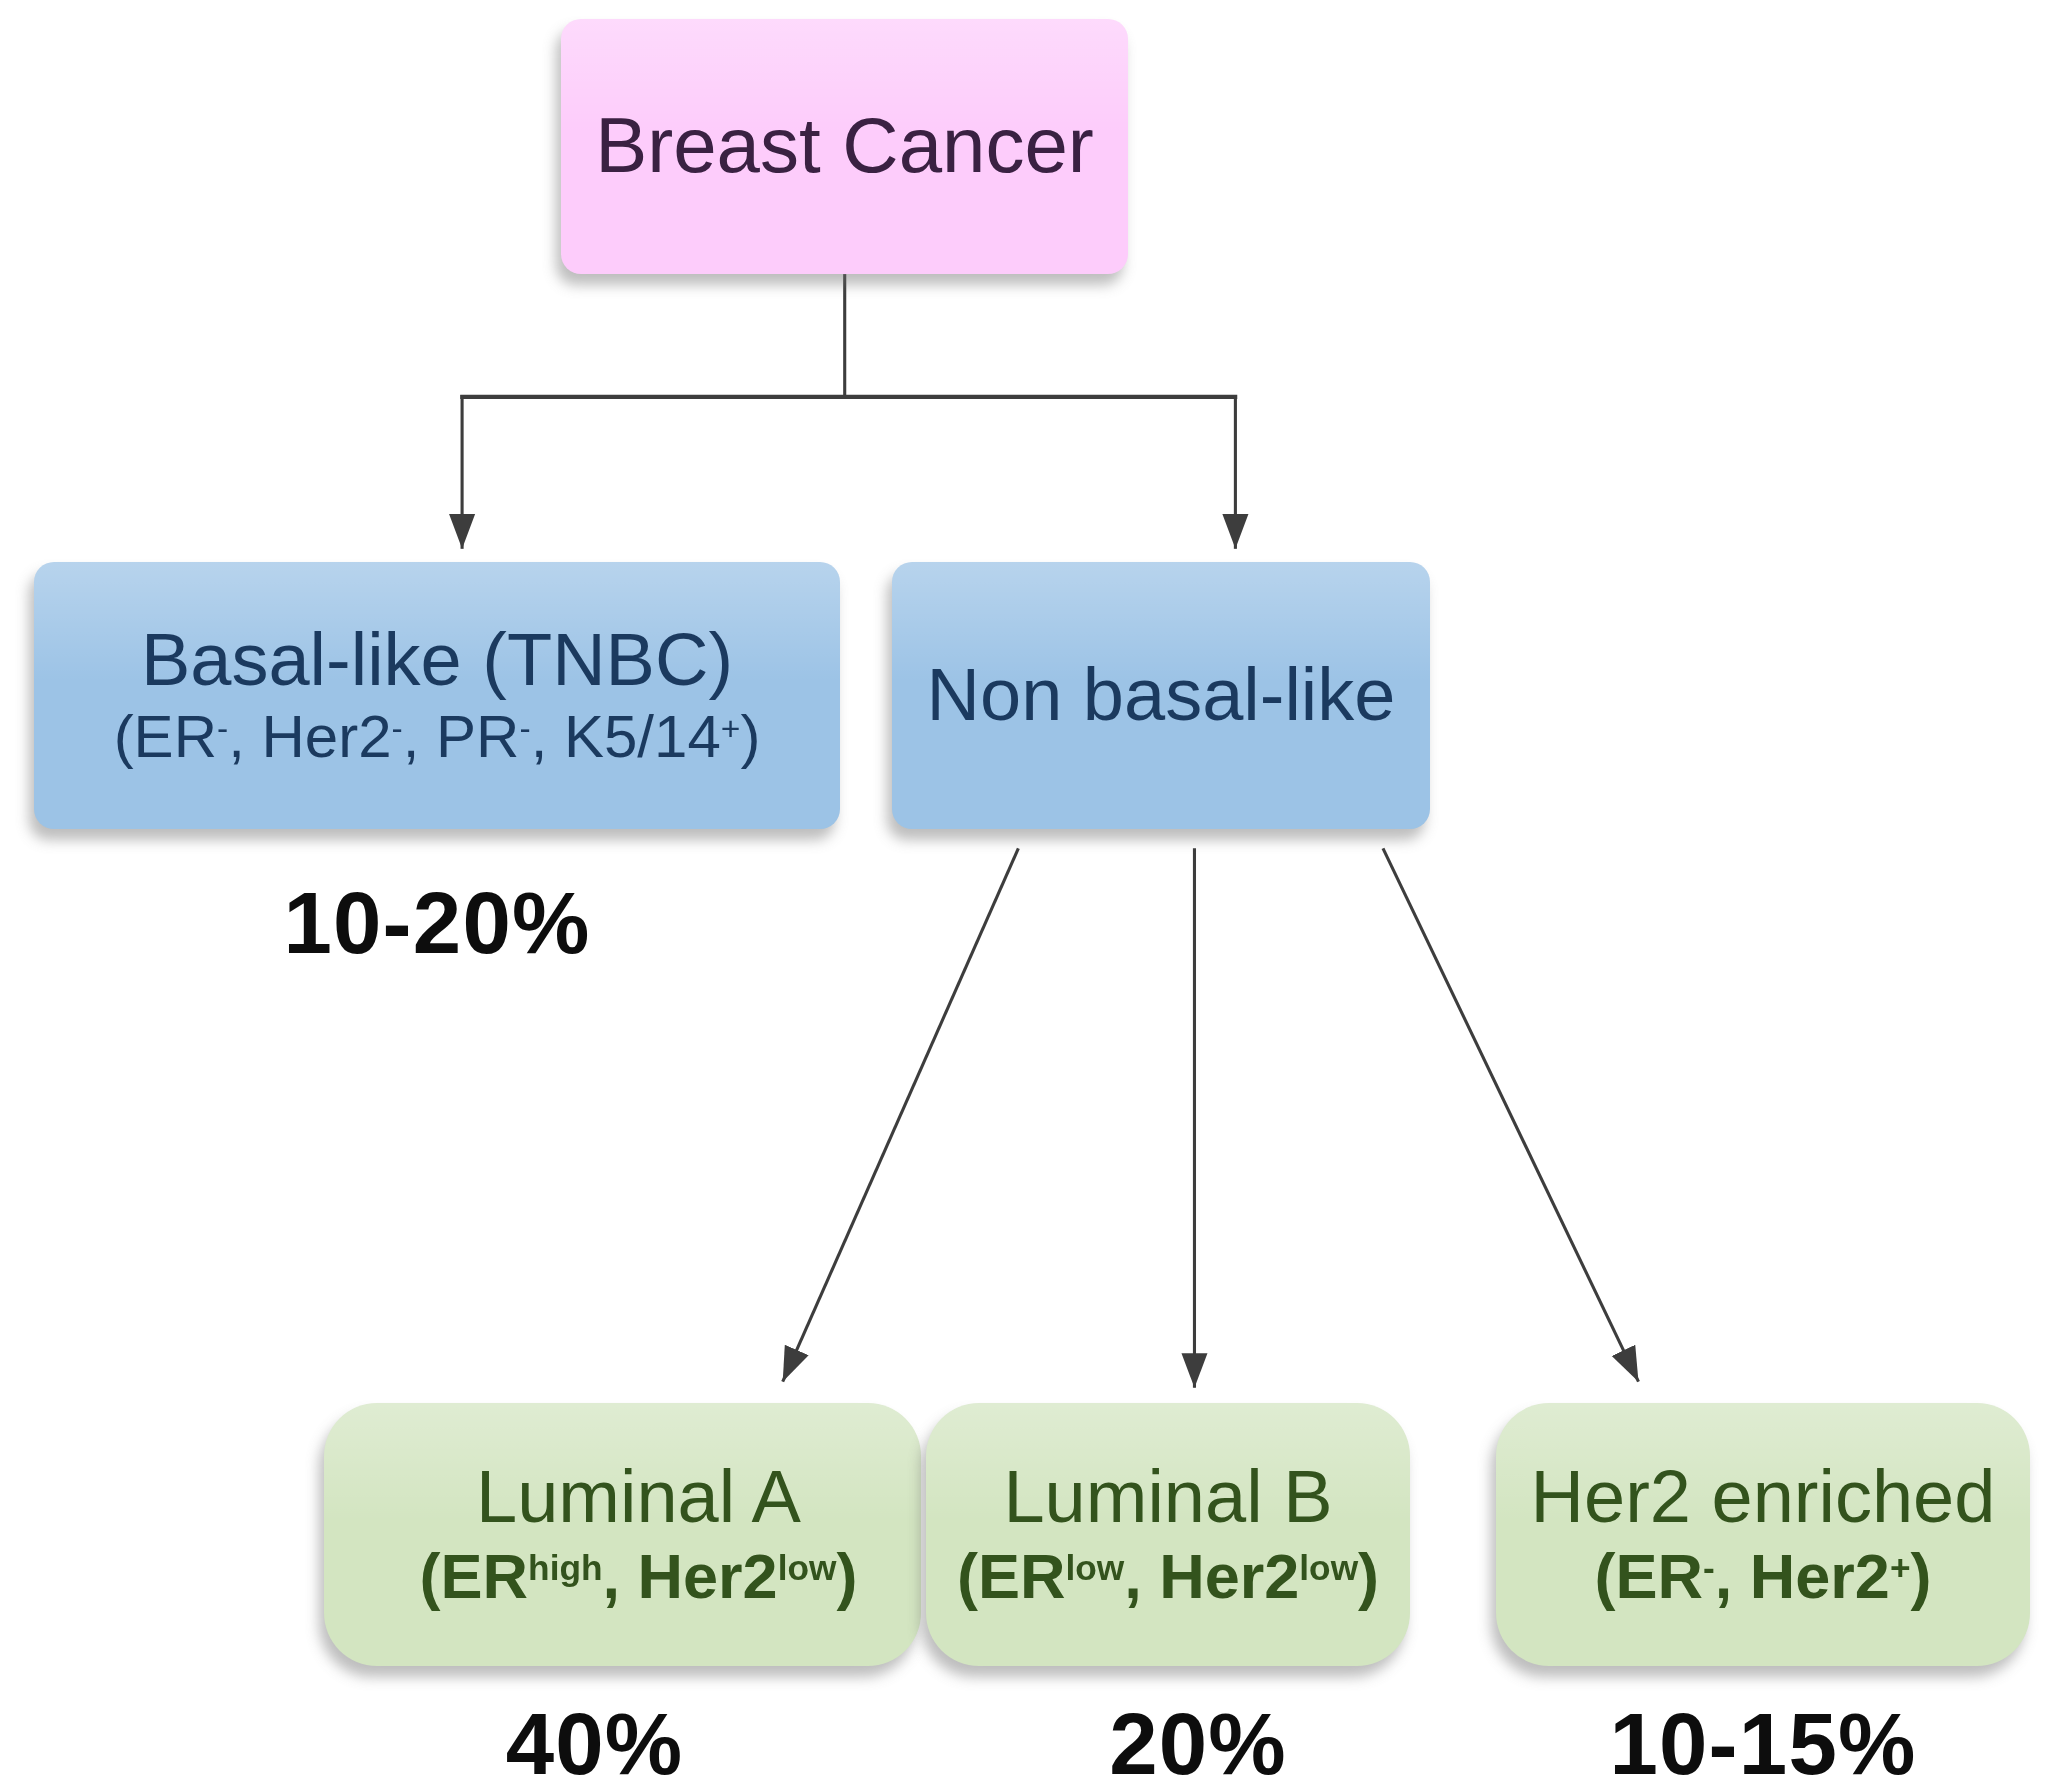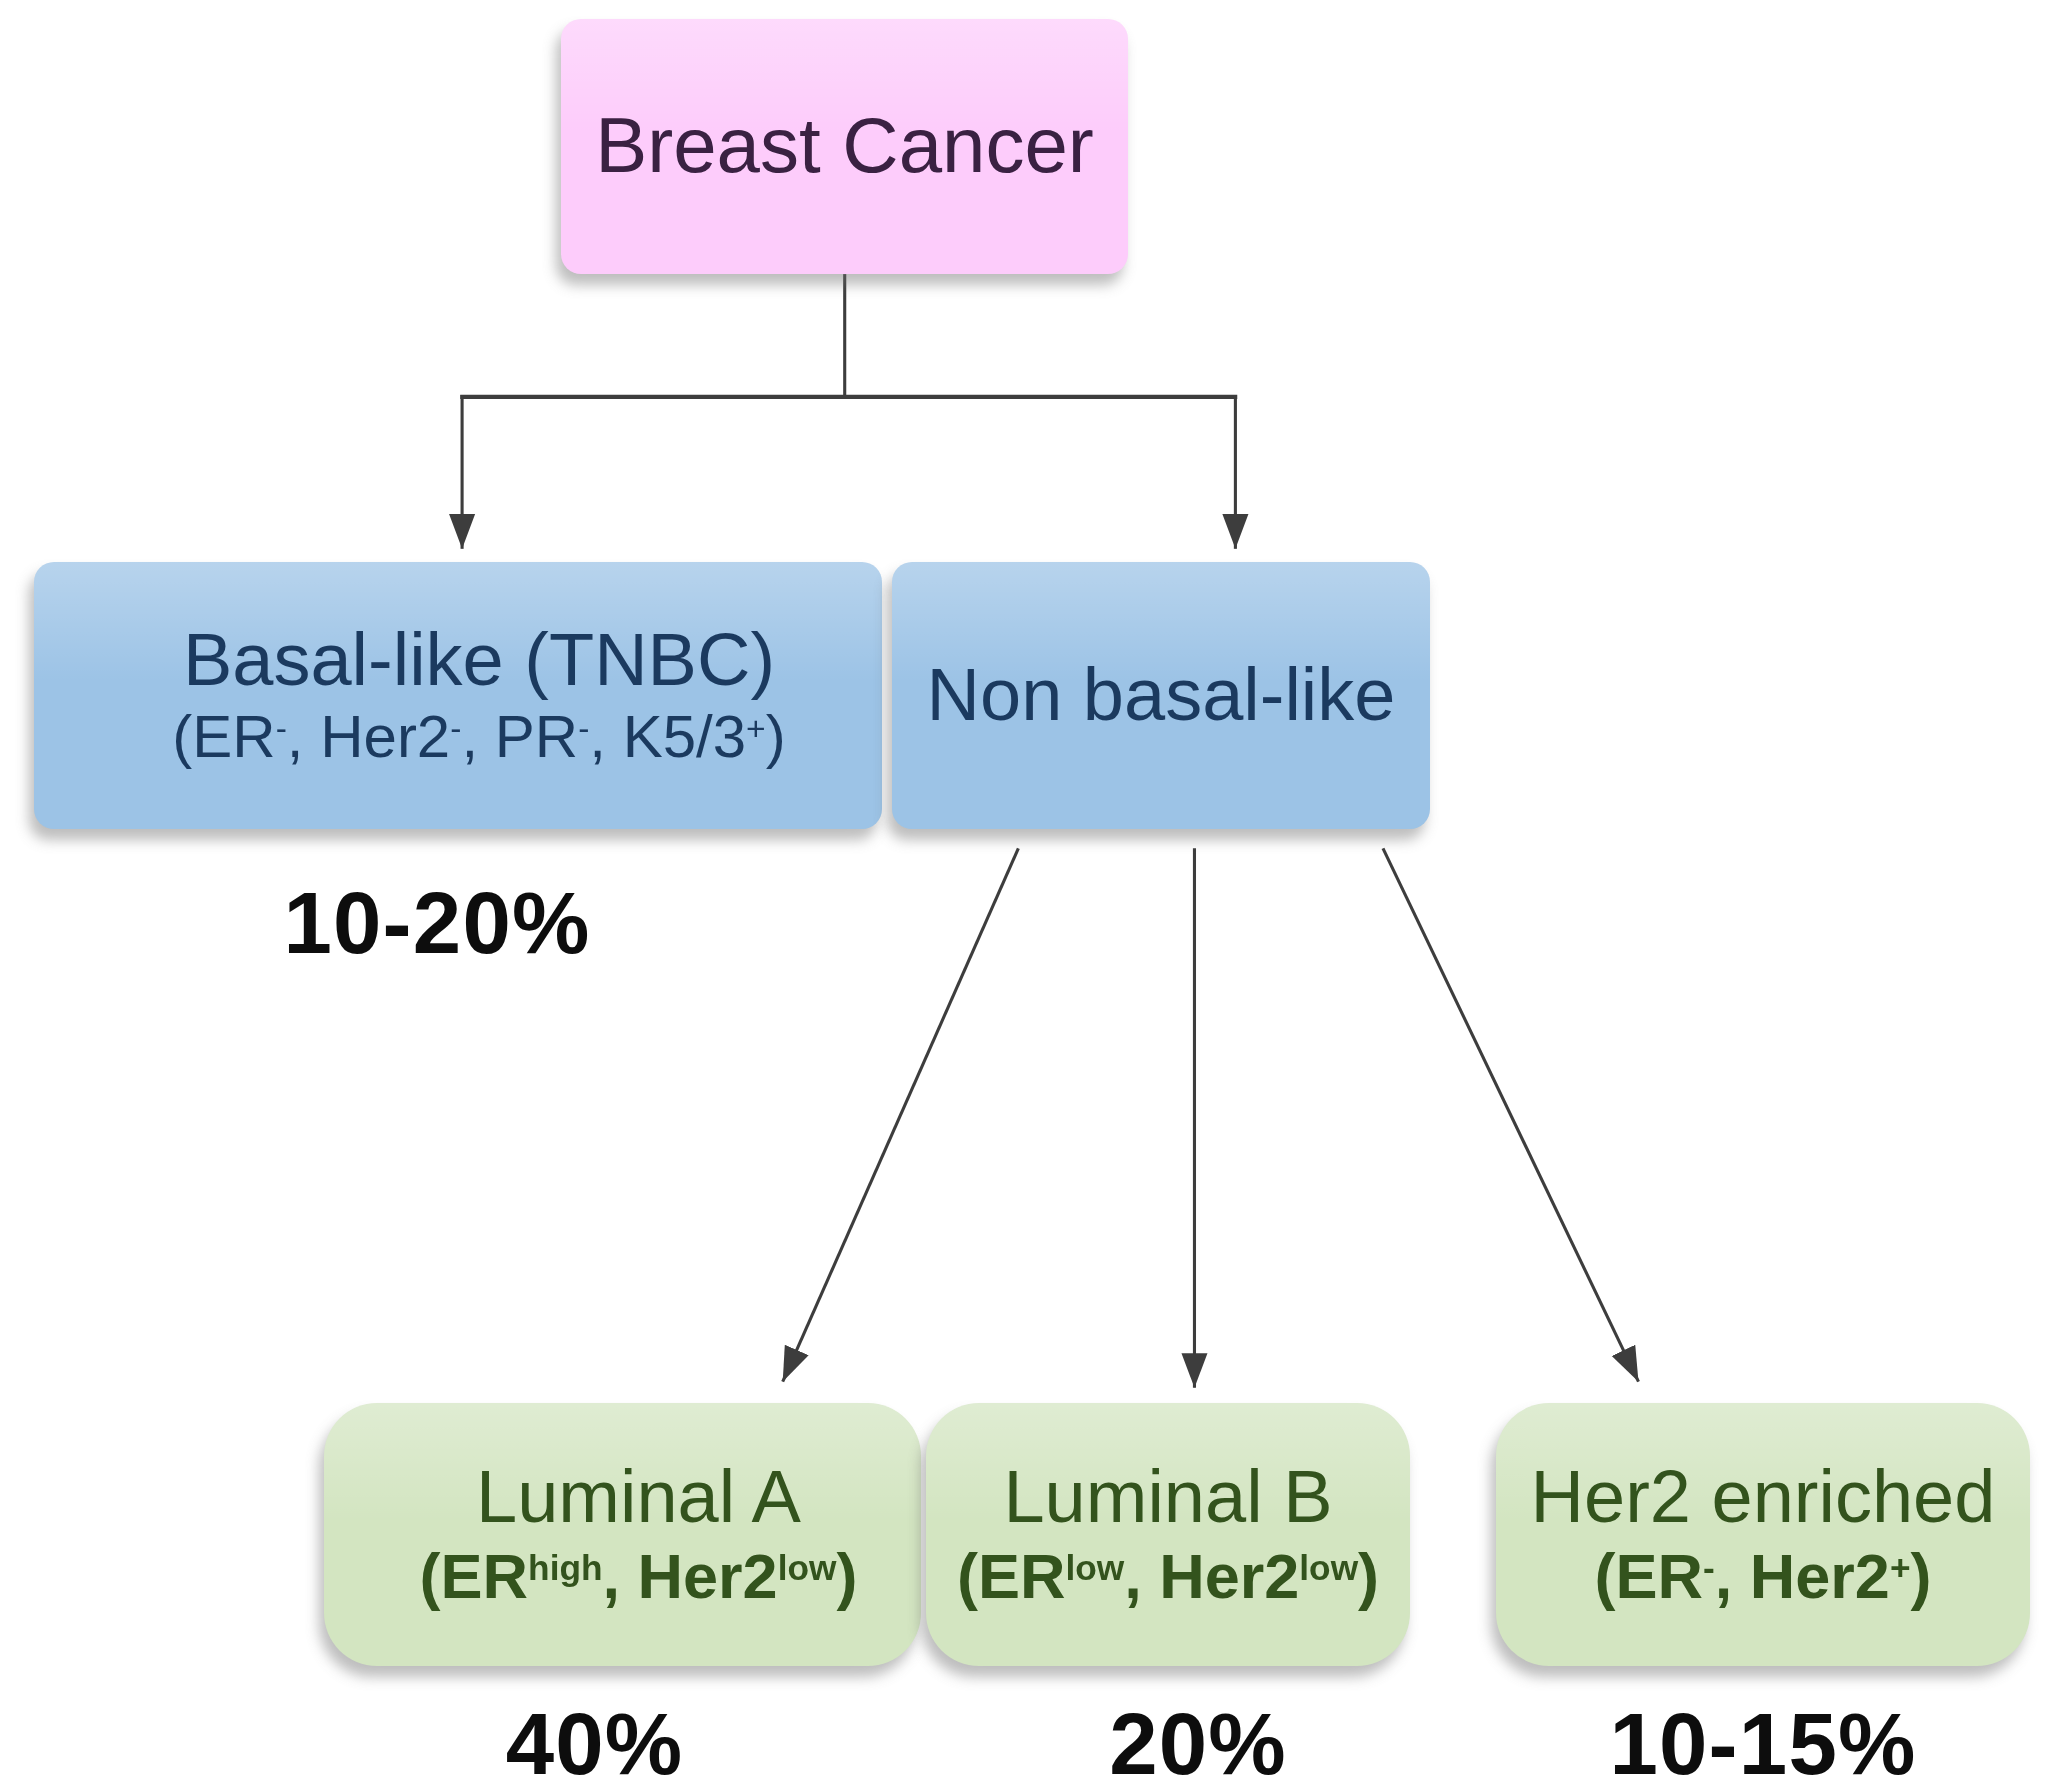--- a/index.html
+++ b/index.html
@@ -26,21 +26,21 @@
     text-align: center;
     border-radius: 20px;
     box-shadow: -5px 11px 12.4px rgba(110,110,110,0.45);
     background-image: linear-gradient(to bottom, rgba(255,255,255,0.28), rgba(255,255,255,0) 45%);
   }
   .node .title   { line-height: 1.12; white-space: nowrap; }
   .node .subtitle{ line-height: 1.18; white-space: nowrap; }
   .root-node     { left: 561px;  top: 18.6px;   width: 567px;  height: 255px; }
   .root-node .title { font-size: 78px; }
   .branch-node   { top: 562px; height: 267px; }
-  .branch-basal  { left: 34px;   width: 806px; padding-left: 42px; }
+  .branch-basal  { left: 34px;   width: 806px; }
   .branch-nonbasal { left: 892px; width: 538px; }
   .branch-node .title    { font-size: 74px; }
   .branch-node .subtitle { font-size: 60px; }
   .leaf-node     { top: 1403px; height: 263px; border-radius: 53px; }
   .leaf-a { left: 324px;  width: 565px; padding-left: 32px; }
   .leaf-b { left: 926px; width: 484px; }
   .leaf-h { left: 1496px; width: 534px; }
   .leaf-node .title    { font-size: 74px; }
   .leaf-node .subtitle { font-size: 63px; font-weight: bold; }
   sup {
@@ -81,21 +81,21 @@
     <line x1="1926" y1="1368" x2="1926" y2="2238" stroke-width="5" marker-end="url(#arrowhead)" stroke="#3d3d3d"></line>
     <line x1="2230" y1="1368" x2="2642" y2="2228" stroke-width="5" marker-end="url(#arrowhead)" stroke="#3d3d3d"></line>
   </svg>
 
   <div class="node root-node" style="background-color: rgb(253, 204, 251); color: rgb(58, 33, 66);">
     <span class="title">Breast Cancer</span>
   </div>
 
   <div class="node branch-node branch-basal" style="background-color: rgb(156, 195, 230); color: rgb(27, 58, 95);">
     <span class="title">Basal-like (TNBC)</span>
-    <span class="subtitle"><span>(ER</span><sup>-</sup><span>, Her2</span><sup>-</sup><span>, PR</span><sup>-</sup><span>, K5/3</span><sup>+</sup><span>)</span></span>
+    <span class="subtitle"><span>(ER</span><sup>-</sup><span>, Her2</span><sup>-</sup><span>, PR</span><sup>-</sup><span>, K5/14</span><sup>+</sup><span>)</span></span>
   </div>
 
   <div class="node branch-node branch-nonbasal" style="background-color: rgb(156, 195, 230); color: rgb(27, 58, 95);">
     <span class="title">Non basal-like</span>
   </div>
 
   <div class="percent percent-basal" style="color: rgb(13, 13, 13);">10-20%</div>
 
   <div class="node leaf-node leaf-a" style="background-color: rgb(211, 229, 193); color: rgb(51, 83, 29);">
     <span class="title">Luminal A</span>

